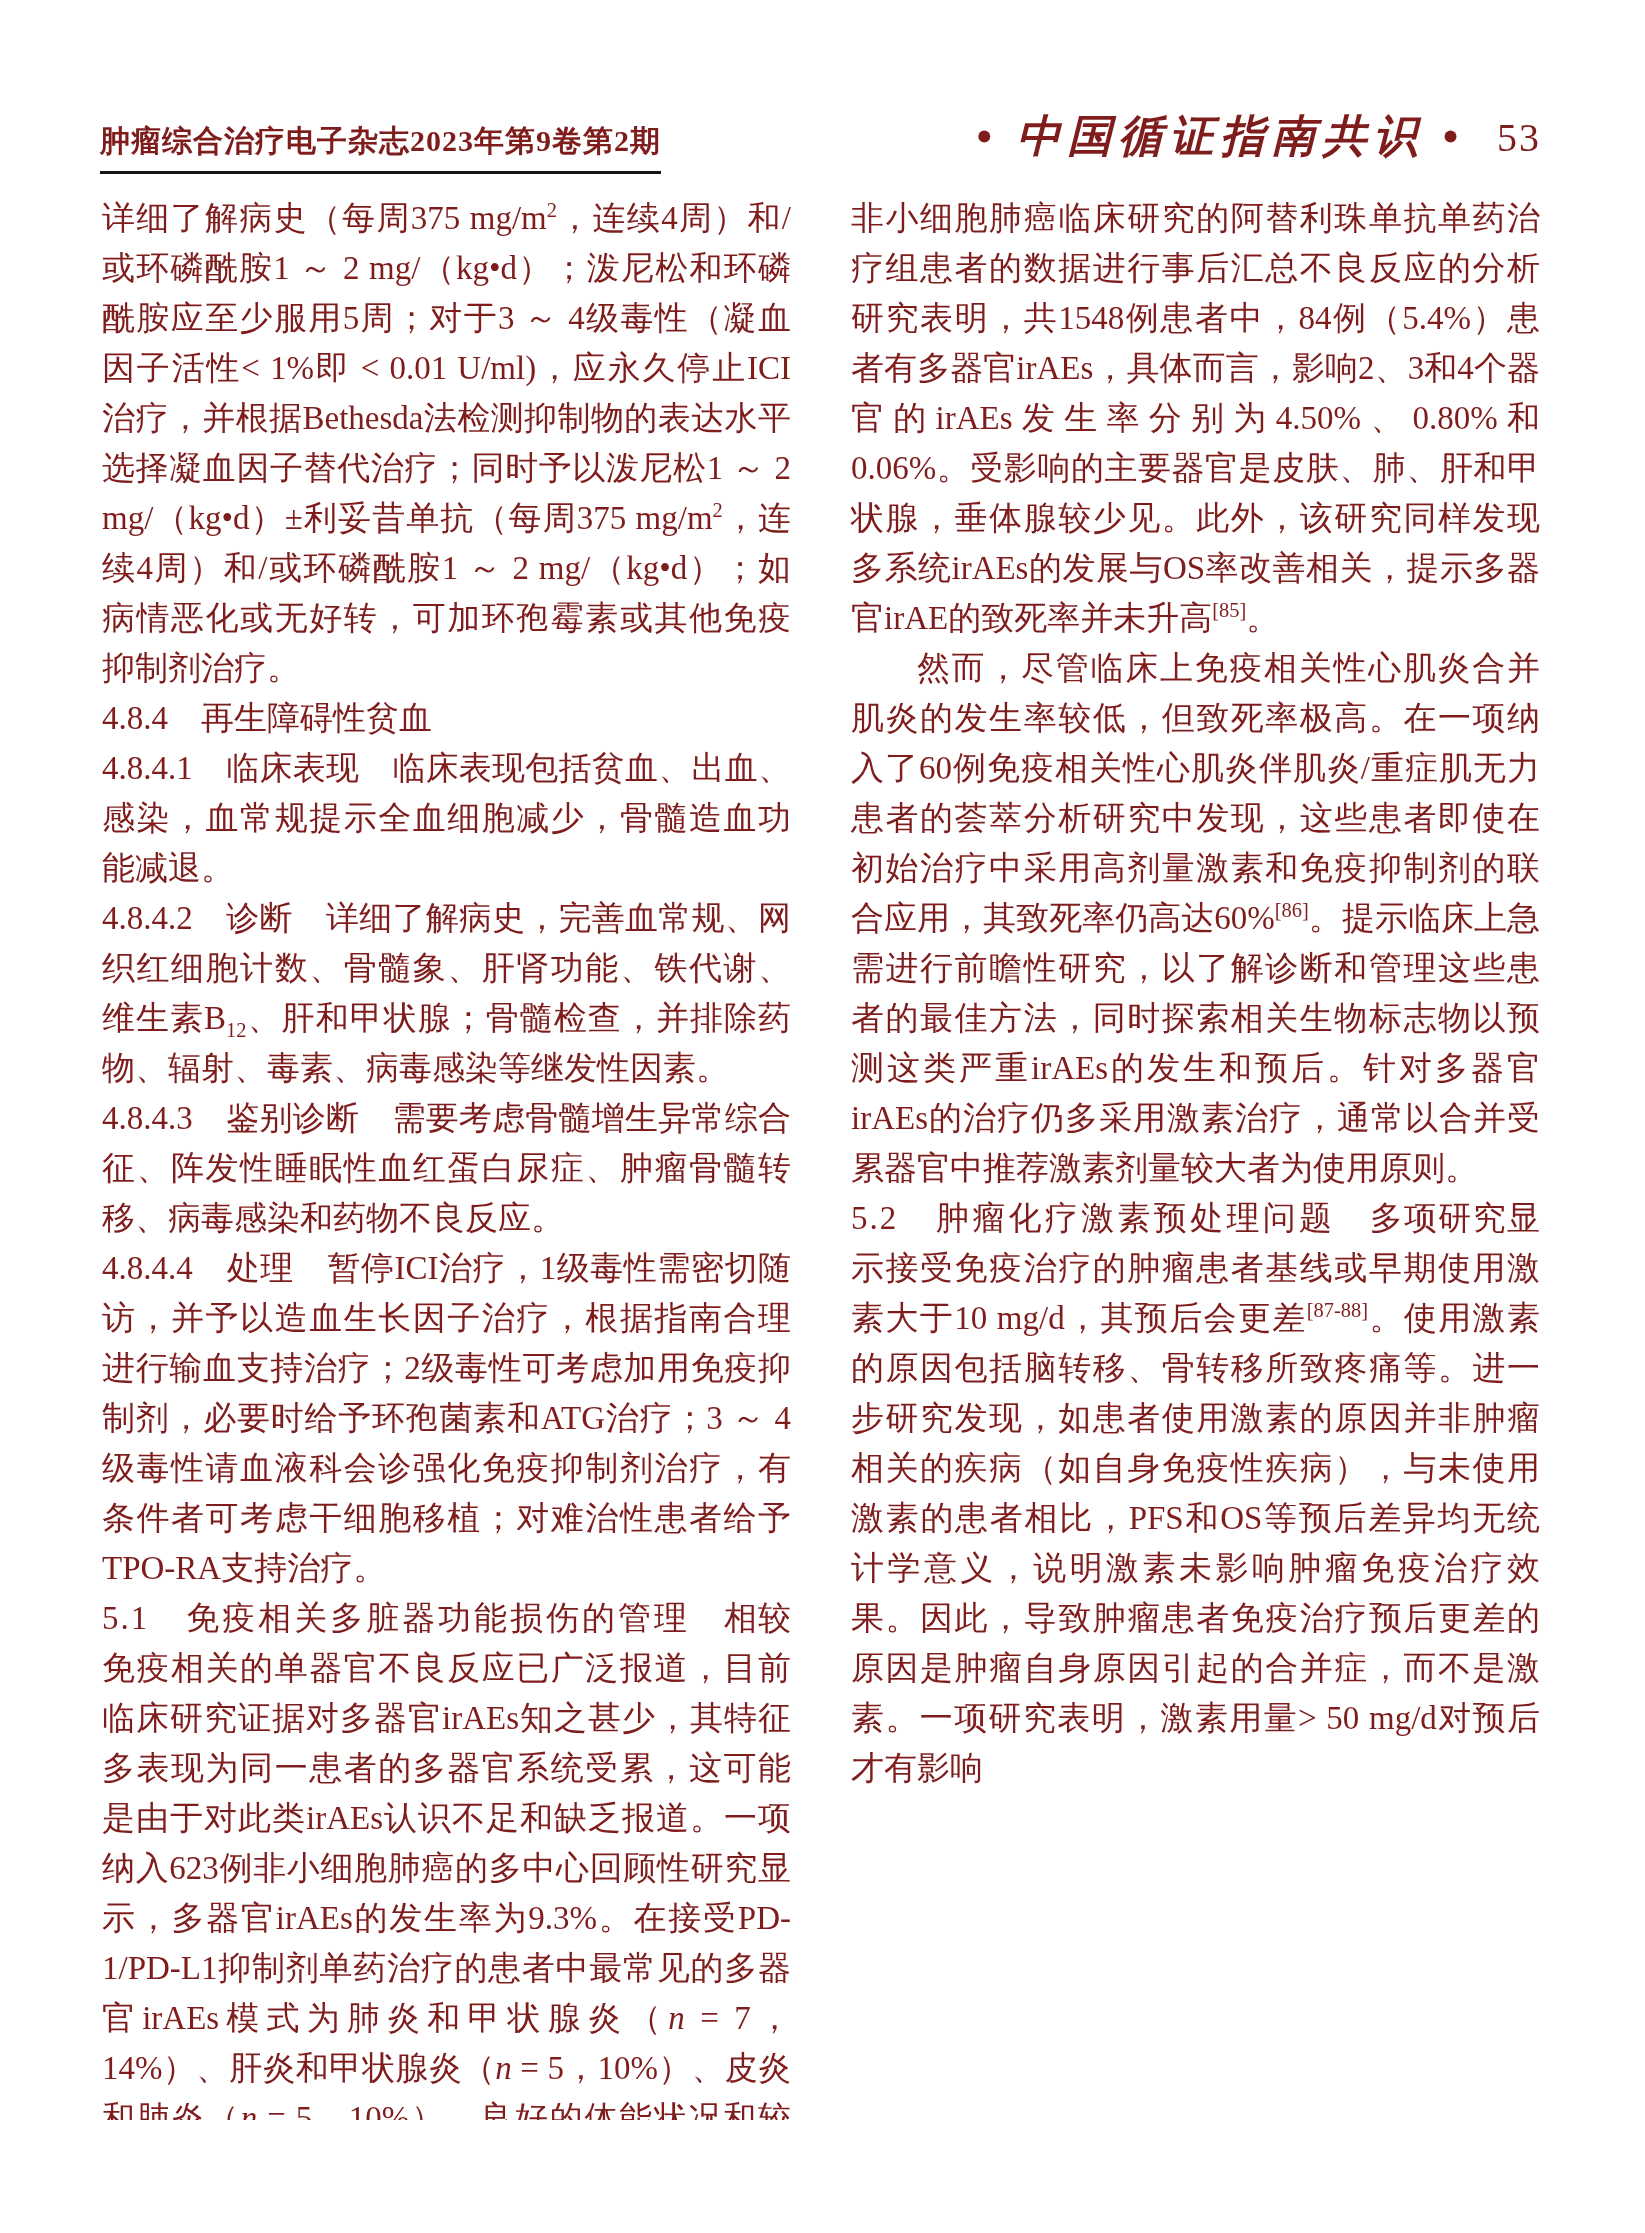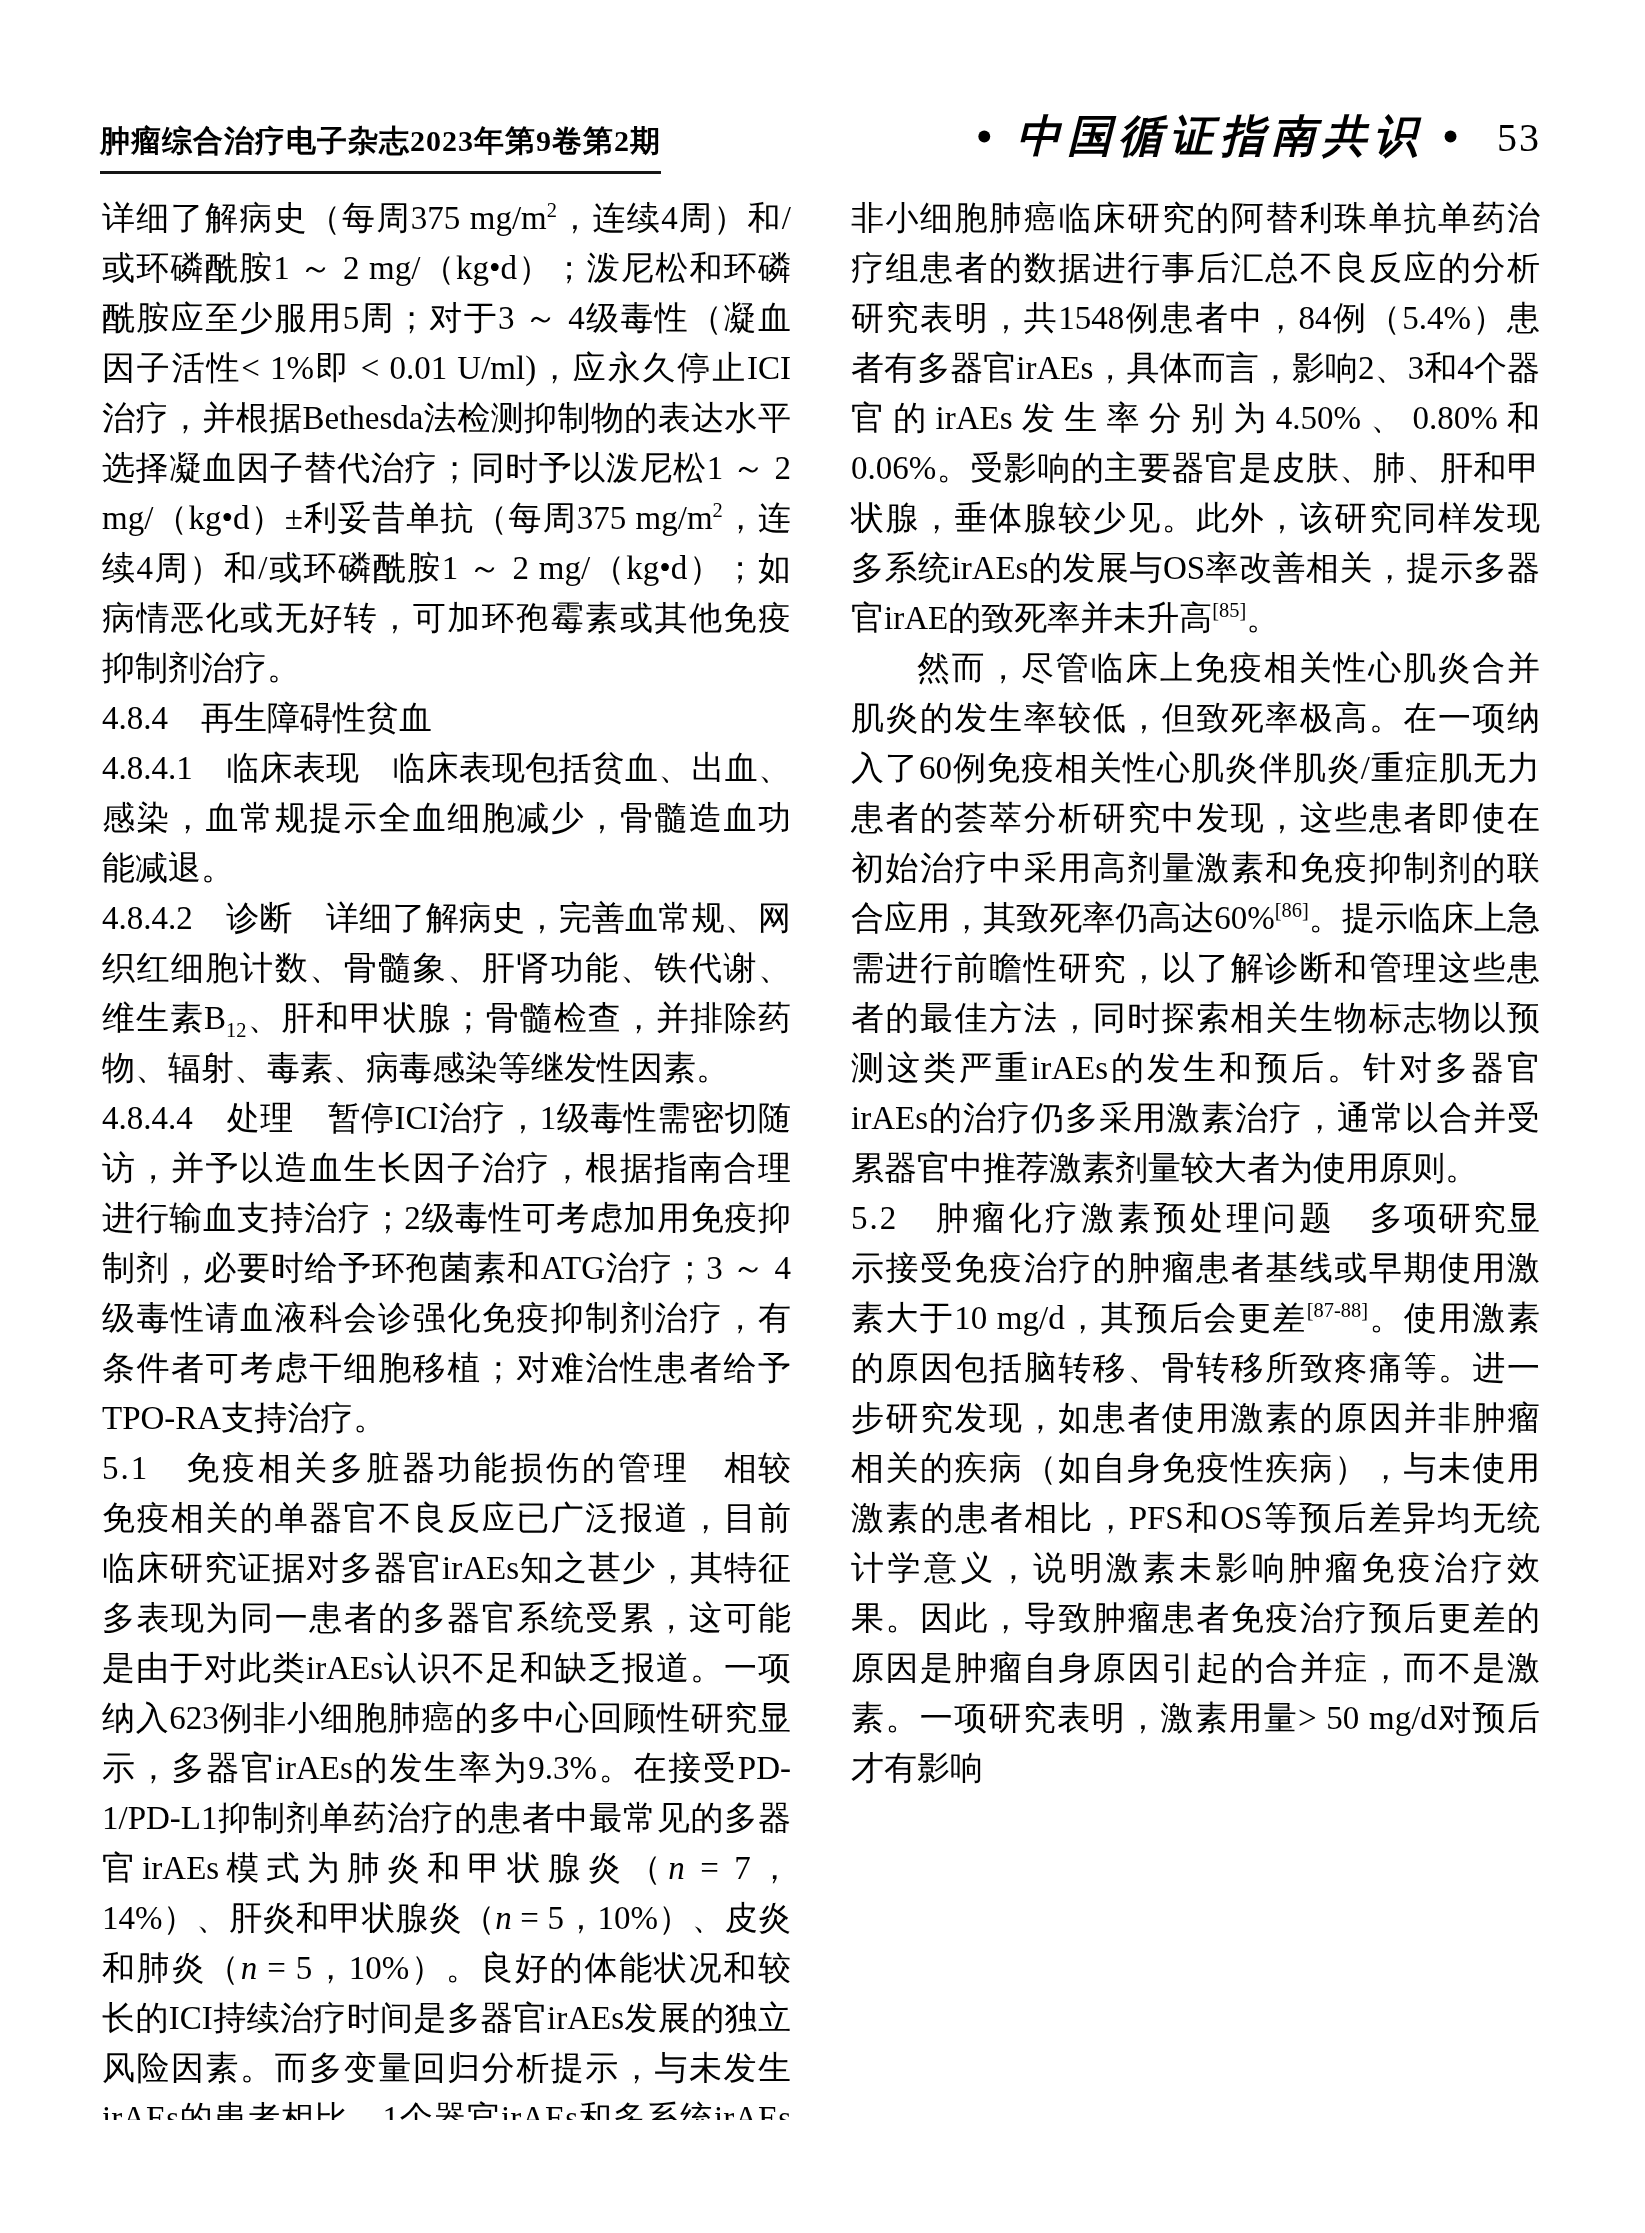--- a/index.html
+++ b/index.html
@@ -1,20 +1,20 @@
 <!DOCTYPE html>
 <html lang="zh"><head>
 <meta charset="utf-8">
 <style>
   html,body{margin:0;padding:0;background:#ffffff;}
   .page{
     position:relative;
     width:1646px;height:2120px;
     background:#ffffff;
-    color:#000000;
+    color:#7f1d1d;
     font-family:"Liberation Serif","DejaVu Serif",serif;
     overflow:hidden;
   }
   
   .page-header{
     position:absolute;
     left:100px;right:105px;top:107px;
     display:flex;justify-content:space-between;align-items:baseline;
   }
   .header-journal{
@@ -73,20 +73,21 @@
       <span class="header-page-number">53</span>
     </div>
   </header>
 
   <main class="columns">
     <section class="col" id="col-left">
         <p class="para"><span>详细了解病史（每周375 mg/m</span><span class="seg-sup">2</span><span>，连续4周）和/或环磷酰胺1 ～ 2 mg/（kg•d）；泼尼松和环磷酰胺应至少服用5周；对于3 ～ 4级毒性（凝血因子活性&lt; 1%即 &lt; 0.01 U/ml)，应永久停止ICI治疗，并根据Bethesda法检测抑制物的表达水平选择凝血因子替代治疗；同时予以泼尼松1 ～ 2 mg/（kg•d）±利妥昔单抗（每周375 mg/m</span><span class="seg-sup">2</span><span>，连续4周）和/或环磷酰胺1 ～ 2 mg/（kg•d）；如病情恶化或无好转，可加环孢霉素或其他免疫抑制剂治疗。</span></p>
         <p class="para"><span>4.8.4　再生障碍性贫血</span></p>
         <p class="para"><span>4.8.4.1　临床表现　临床表现包括贫血、出血、感染，血常规提示全血细胞减少，骨髓造血功能减退。</span></p>
         <p class="para"><span>4.8.4.2　诊断　详细了解病史，完善血常规、网织红细胞计数、骨髓象、肝肾功能、铁代谢、维生素B</span><span class="seg-sub">12</span><span>、肝和甲状腺；骨髓检查，并排除药物、辐射、毒素、病毒感染等继发性因素。</span></p>
+        <p class="para"><span>4.8.4.3　鉴别诊断　需要考虑骨髓增生异常综合征、阵发性睡眠性血红蛋白尿症、肿瘤骨髓转移、病毒感染和药物不良反应。</span></p>
         <p class="para"><span>4.8.4.4　处理　暂停ICI治疗，1级毒性需密切随访，并予以造血生长因子治疗，根据指南合理进行输血支持治疗；2级毒性可考虑加用免疫抑制剂，必要时给予环孢菌素和ATG治疗；3 ～ 4级毒性请血液科会诊强化免疫抑制剂治疗，有条件者可考虑干细胞移植；对难治性患者给予TPO-RA支持治疗。</span></p>
         <p class="para"><span class="seg-kai">5.1　免疫相关多脏器功能损伤的管理</span><span>　相较免疫相关的单器官不良反应已广泛报道，目前临床研究证据对多器官irAEs知之甚少，其特征多表现为同一患者的多器官系统受累，这可能是由于对此类irAEs认识不足和缺乏报道。一项纳入623例非小细胞肺癌的多中心回顾性研究显示，多器官irAEs的发生率为9.3%。在接受PD-1/PD-L1抑制剂单药治疗的患者中最常见的多器官irAEs模式为肺炎和甲状腺炎（</span><span class="seg-i">n</span><span> = 7，14%）、肝炎和甲状腺炎（</span><span class="seg-i">n</span><span> = 5，10%）、皮炎和肺炎（</span><span class="seg-i">n</span><span> = 5，10%）。良好的体能状况和较长的ICI持续治疗时间是多器官irAEs发展的独立风险因素。而多变量回归分析提示，与未发生irAEs的患者相比，1个器官irAEs和多系统irAEs的患者OS和PFS均明显改善</span></p>
       </section>
     <section class="col" id="col-right">
         <p class="para"><span>非小细胞肺癌临床研究的阿替利珠单抗单药治疗组患者的数据进行事后汇总不良反应的分析研究表明，共1548例患者中，84例（5.4%）患者有多器官irAEs，具体而言，影响2、3和4个器官的irAEs发生率分别为4.50%、0.80%和0.06%。受影响的主要器官是皮肤、肺、肝和甲状腺，垂体腺较少见。此外，该研究同样发现多系统irAEs的发展与OS率改善相关，提示多器官irAE的致死率并未升高</span><span class="seg-sup">[85]</span><span>。</span></p>
         <p class="para indent"><span>然而，尽管临床上免疫相关性心肌炎合并肌炎的发生率较低，但致死率极高。在一项纳入了60例免疫相关性心肌炎伴肌炎/重症肌无力患者的荟萃分析研究中发现，这些患者即使在初始治疗中采用高剂量激素和免疫抑制剂的联合应用，其致死率仍高达60%</span><span class="seg-sup">[86]</span><span>。提示临床上急需进行前瞻性研究，以了解诊断和管理这些患者的最佳方法，同时探索相关生物标志物以预测这类严重irAEs的发生和预后。针对多器官irAEs的治疗仍多采用激素治疗，通常以合并受累器官中推荐激素剂量较大者为使用原则。</span></p>
         <p class="para"><span class="seg-kai">5.2　肿瘤化疗激素预处理问题</span><span>　多项研究显示接受免疫治疗的肿瘤患者基线或早期使用激素大于10 mg/d，其预后会更差</span><span class="seg-sup">[87-88]</span><span>。使用激素的原因包括脑转移、骨转移所致疼痛等。进一步研究发现，如患者使用激素的原因并非肿瘤相关的疾病（如自身免疫性疾病），与未使用激素的患者相比，PFS和OS等预后差异均无统计学意义，说明激素未影响肿瘤免疫治疗效果。因此，导致肿瘤患者免疫治疗预后更差的原因是肿瘤自身原因引起的合并症，而不是激素。一项研究表明，激素用量&gt; 50 mg/d对预后才有影响</span></p>
       </section>
   </main>
 

